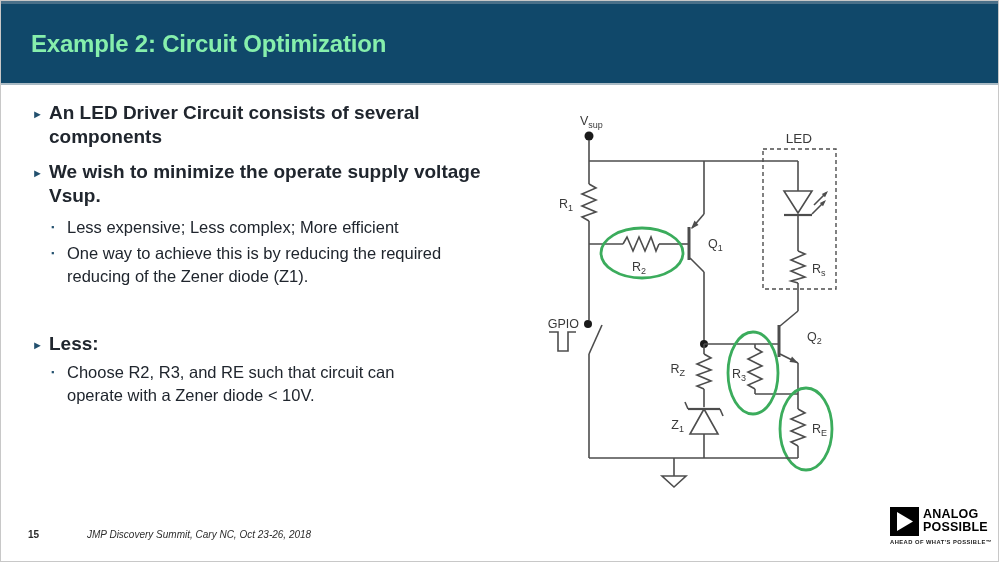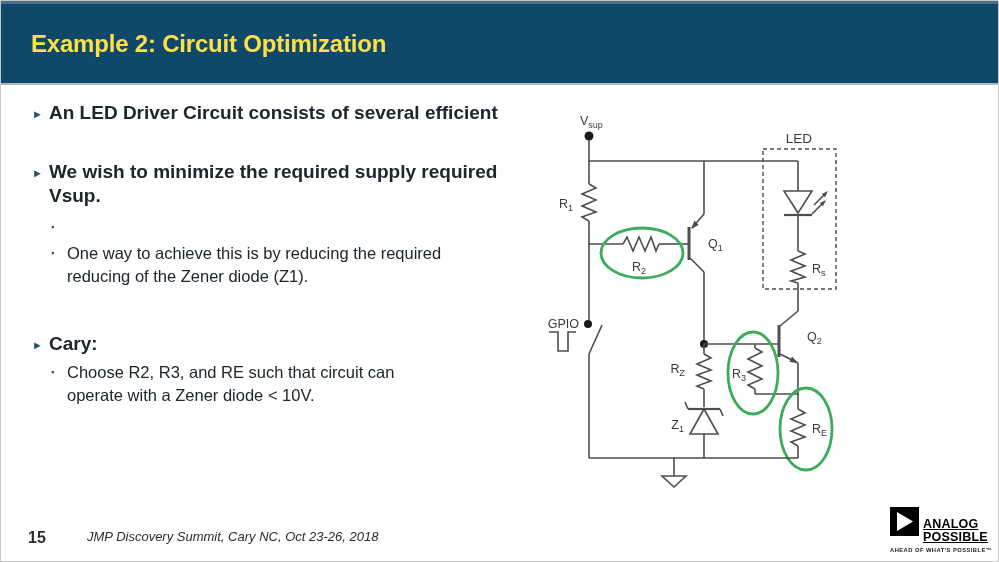--- a/index.html
+++ b/index.html
@@ -17,21 +17,21 @@
     overflow:hidden;border:1px solid #c8c8c8;
   }
   .titlebar{
     position:absolute;left:0;top:0;width:100%;height:84px;
     background:var(--header-bg);
     border-top:3px solid var(--header-top-edge);
     border-bottom:2px solid #a9bac4;
     display:flex;align-items:center;padding-left:30px;
   }
   .titlebar h1{
-    color:#fde047;font-size:24px;font-weight:700;letter-spacing:-0.2px;
+    color:#86efac;font-size:24px;font-weight:700;letter-spacing:-0.2px;
     font-family:"Liberation Sans",sans-serif;
   }
   .row{position:absolute;display:flex;color:var(--text-dark);}
   .lvl1{font-size:19px;font-weight:700;line-height:24px;width:470px;}
   .lvl1 .mk{color:var(--bullet-marker);font-size:11px;line-height:24px;width:17px;flex:none;padding-top:1px;}
   .lvl2{font-size:16.5px;font-weight:400;line-height:23px;width:400px;}
   .lvl2 .mk{color:var(--bullet-marker);font-size:9px;line-height:23px;width:16px;flex:none;}
   .b1{left:31px;top:100px;}
   .b2{left:31px;top:159px;}
   .s1{left:50px;top:215px;}
@@ -46,56 +46,57 @@
   .dot{fill:#1a1a1a;stroke:none;}
   .arrow{fill:var(--wire);stroke:none;}
   .sym{fill:#ffffff;stroke:var(--wire);stroke-width:1.6px;}
   .open{fill:none;stroke:var(--wire);stroke-width:1.6px;}
   .green{fill:none;stroke:var(--accent-green);stroke-width:2.8px;}
   .dash{fill:none;stroke:var(--wire);stroke-width:1.4px;stroke-dasharray:4 3;}
   .lbl{font-family:"Liberation Sans",sans-serif;font-size:12.5px;fill:#3a3a3a;}
   .lbl .ss{font-size:9px;}
   .ledlbl{font-size:13.5px;}
 
-  .pgnum{position:absolute;left:27px;top:528px;font-size:16px;font-weight:700;color:#2c2c2c;}
-  .venue{position:absolute;left:86px;top:528px;font-size:13px;font-style:italic;color:#2c2c2c;}
+  .pgnum{position:absolute;left:27px;top:528px;font-size:10px;font-weight:700;color:#2c2c2c;}
+  .venue{position:absolute;left:86px;top:528px;font-size:10px;font-style:italic;color:#2c2c2c;}
 
   .logo{position:absolute;left:889px;top:506px;width:100px;}
   .logo-row{display:flex;align-items:flex-start;}
-  .logo-text{margin-left:4px;margin-top:11px;text-decoration:underline;}
+  .logo-text{margin-left:4px;margin-top:1px;}
   .logo-text div{font-size:12.5px;font-weight:700;line-height:13px;color:#000;letter-spacing:0.2px;}
   .tagline{margin-top:3px;font-size:5.8px;font-weight:700;letter-spacing:0.45px;color:#1a1a1a;white-space:nowrap;}
 </style>
 </head>
 <body>
 
 <div class="slide">
 
   <div class="titlebar">
     <h1>Example 2: Circuit Optimization</h1>
   </div>
 
   <div class="row lvl1 b1">
     <span class="mk">►</span>
-    <span>An LED Driver Circuit consists of several efficient</span>
+    <span>An LED Driver Circuit consists of several components</span>
   </div>
   <div class="row lvl1 b2">
     <span class="mk">►</span>
-    <span>We wish to minimize the required supply required Vsup.</span>
+    <span>We wish to minimize the operate supply voltage Vsup.</span>
   </div>
   <div class="row lvl2 s1">
     <span class="mk">▪</span>
+    <span>Less expensive; Less complex; More efficient</span>
   </div>
   <div class="row lvl2 s2">
     <span class="mk">▪</span>
     <span>One way to achieve this is by reducing the required reducing of the Zener diode (Z1).</span>
   </div>
   <div class="row lvl1 goal">
     <span class="mk">►</span>
-    <span>Cary:</span>
+    <span>Less:</span>
   </div>
   <div class="row lvl2 s3">
     <span class="mk">▪</span>
     <span>Choose R2, R3, and RE such that circuit can operate with a Zener diode &lt; 10V.</span>
   </div>
 
   <svg class="circuit" width="350" height="405" viewBox="0 0 350 405">
 
     <text class="lbl" x="59" y="29"><tspan>V</tspan><tspan class="ss" dy="3">sup</tspan></text>
     <circle class="dot" cx="68" cy="40" r="4.5"></circle>

